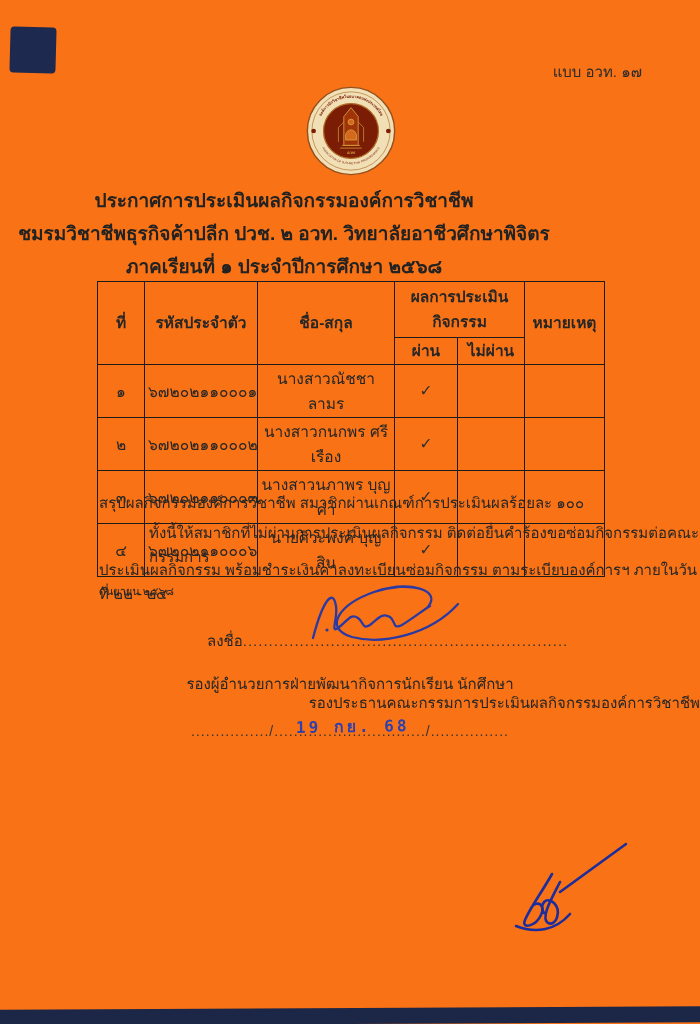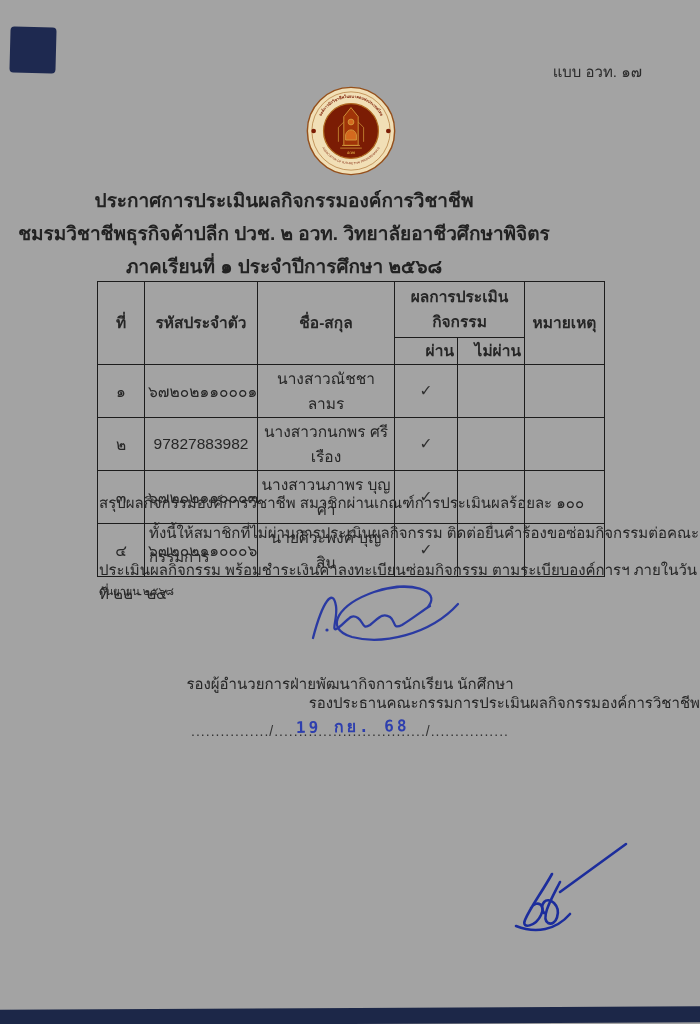--- a/index.html
+++ b/index.html
@@ -1,40 +1,40 @@
 <!DOCTYPE html>
 <html><head>
 <meta charset="utf-8">
 <style>
   * { margin:0; padding:0; box-sizing:border-box; }
   html,body { background:#e8e8e8; }
   body { font-family:"Liberation Sans","DejaVu Sans",sans-serif; }
   .page {
     position:relative; width:700px; height:1024px; margin:0 auto;
-    background:#a3a3a3; color:#262626; overflow:hidden;
+    background:#f97316; color:#262626; overflow:hidden;
   }
   
   .corner-mark { position:absolute; left:10px; top:27px; width:46px; height:46px;
     background:#1e2950; border-radius:4px; transform:rotate(1.5deg); }
   .bottom-bar { position:absolute; left:-4px; bottom:0; width:708px; height:16px;
     background:#1c2748; transform:rotate(-0.3deg); }
   .form-code { position:absolute; top:60px; right:58px; font-size:15px; color:#2b2b2b; }
   
   .emblem { position:absolute; left:306px; top:86px; width:90px; height:90px; }
   
   .title-block { position:absolute; left:0; top:184px; width:568px; text-align:center;
     font-weight:bold; font-size:19px; line-height:33px; color:#222; }
   
   table.eval { position:absolute; left:97px; top:281px; width:507px;
     border-collapse:collapse; table-layout:fixed; }
   table.eval th, table.eval td { border:1.6px solid #1c1c1c; font-size:15.5px;
     text-align:center; vertical-align:middle; padding:1px 3px; }
   table.eval th { font-weight:bold; line-height:1.55; }
   tr.hdr-main th { height:56px; }
-  tr.hdr-sub th { height:27px;text-align:right; }
+  tr.hdr-sub th { height:27px; }
   tbody tr { height:30px; }
   td.name { text-align:left; padding-left:6px; }
   td.check { font-size:16px; color:#2e2e2e; }
   
   .summary { position:absolute; left:99px; top:491px; font-size:15px; }
   .pline1 { position:absolute; left:149px; top:521px; font-size:15px; }
   .pline2 { position:absolute; left:99px; top:551px; font-size:15px;margin-top:7px; }
   .pline3 { position:absolute; left:99px; top:582px; font-size:11px; }
   
   .sign-row { position:absolute; left:207px; top:629px; font-size:15px; white-space:nowrap; }
@@ -120,21 +120,21 @@
       <tr>
         <td>๑</td>
         <td>๖๗๒๐๒๑๑๐๐๐๑</td>
         <td class="name">นางสาวณัชชา  ลามร</td>
         <td class="check">✓</td>
         <td></td>
         <td></td>
       </tr>
       <tr>
         <td>๒</td>
-        <td>97827883982</td>
+        <td>๖๗๒๐๒๑๑๐๐๐๒</td>
         <td class="name">นางสาวกนกพร  ศรีเรือง</td>
         <td class="check">✓</td>
         <td></td>
         <td></td>
       </tr>
       <tr>
         <td>๓</td>
         <td>๖๗๒๐๒๑๑๐๐๐๓</td>
         <td class="name">นางสาวนภาพร  บุญคำ</td>
         <td class="check">✓</td>
@@ -160,20 +160,23 @@
   <div class="sig-ink">
     <svg width="200" height="78" viewBox="0 0 200 78">
       <g fill="none" stroke="#2a3aa2" stroke-width="2.3" stroke-linecap="round">
         <path d="M35,60 C45,22 55,10 58,28 C60,40 52,56 60,50 C70,43 72,35 80,40 C86,44 84,52 92,47 C100,41 104,34 112,39 C118,43 114,52 124,47 C134,41 144,33 152,28"></path>
         <path d="M150,29 C164,12 132,2 96,14 C62,26 44,50 74,59 C104,67 152,57 180,26"></path>
         <circle cx="49" cy="52" r="1.6" fill="#2a3aa2" stroke="none"></circle>
       </g>
     </svg>
   </div>
 
+  <div class="sign-row">
+    <span>ลงชื่อ</span><span class="dots">...............................................................</span>
+  </div>
 
   <div class="pos-line1">รองผู้อำนวยการฝ่ายพัฒนากิจการนักเรียน นักศึกษา</div>
   <div class="pos-line2">รองประธานคณะกรรมการประเมินผลกิจกรรมองค์การวิชาชีพ</div>
 
   <div class="date-line">................/.............................../................</div>
   <div class="date-stamp">19 กย. 68</div>
 
   <div class="scribble">
     <svg width="138" height="96" viewBox="0 0 138 96">
       <g fill="none" stroke="#1c2d9c" stroke-width="2.6" stroke-linecap="round">

